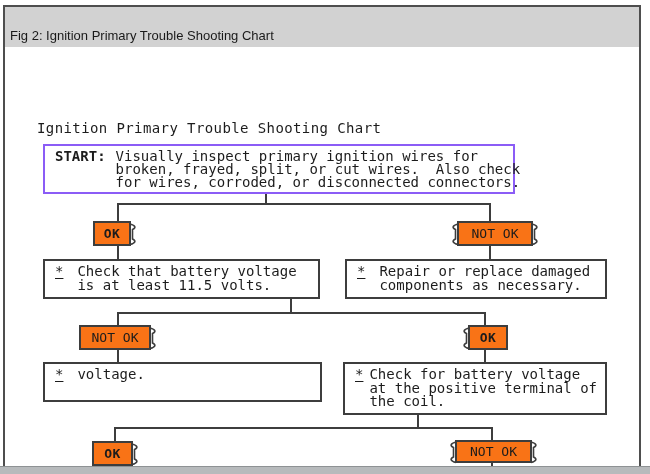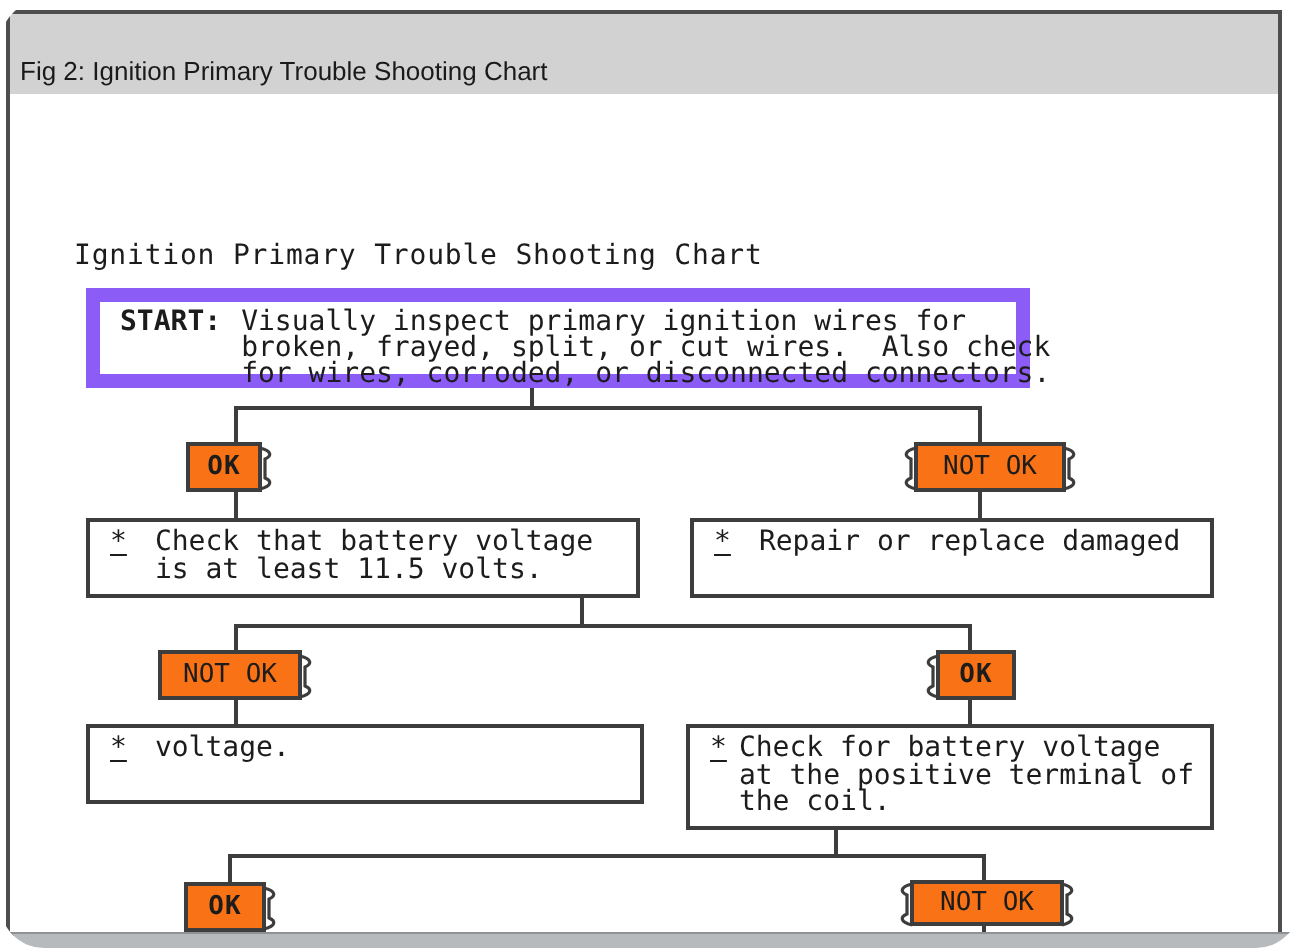--- a/index.html
+++ b/index.html
@@ -1,17 +1,17 @@
 <!DOCTYPE html>
 <html><head>
 <meta charset="utf-8">
 <style>
   html,body{margin:0;padding:0;background:#fff;}
   .page{position:relative;width:650px;height:474px;background:#ffffff;overflow:hidden;
-        font-family:"DejaVu Sans Mono","Liberation Mono",monospace;color:#1c1c1c;border-radius:22px;}
+        font-family:"DejaVu Sans Mono","Liberation Mono",monospace;color:#1c1c1c;}
   
   .window{position:absolute;left:3px;top:5px;width:638px;height:463px;box-sizing:border-box;
           border:2px solid #4e4e4e;background:#ffffff;}
   .titlebar{position:absolute;left:0;right:0;top:0;height:40px;background:#d2d2d2;
             display:flex;align-items:flex-end;padding:0 0 4px 5px;box-sizing:border-box;}
   .titlebar span{font-family:"Liberation Sans","DejaVu Sans",sans-serif;font-size:13px;color:#1a1a1a;}
   .bottom-strip{position:absolute;left:0;top:466px;width:650px;height:8px;background:#b7babc;
                 border-top:1px solid #8e9294;box-sizing:border-box;z-index:6;}
   .vl{position:absolute;width:2px;background:#3d3d3d;z-index:2;}
   .hl{position:absolute;height:2px;background:#3d3d3d;z-index:2;}
@@ -22,21 +22,21 @@
   .ast.tight{margin-right:6px;}
   .bline{display:block;white-space:pre;}
   .tag{position:absolute;box-sizing:border-box;border:2px solid #3d3d3d;background:#f97316;
        display:flex;align-items:center;justify-content:center;font-size:13px;z-index:3;}
   .tag.ok{font-weight:bold;letter-spacing:0.5px;}
   .tag.nok span{text-underline-offset:2px;white-space:pre;}
   .curl{position:absolute;top:50%;transform:translateY(-50%);width:8px;height:24px;}
   .curl.r{right:-8px;} .curl.l{left:-8px;}
   .chart-title{position:absolute;left:37px;top:120px;font-size:14px;letter-spacing:0.4px;z-index:3;}
   .start-box{position:absolute;left:43px;top:144px;width:472px;height:50px;box-sizing:border-box;
-             border:7px solid #8b5cf6;background:#fff;font-size:14px;line-height:12.8px;
+             border:2px solid #8b5cf6;background:#fff;font-size:14px;line-height:12.8px;
              padding:4px 0 0 10px;z-index:3;}
   .start-body{display:flex;align-items:flex-start;}
   .start-label{font-weight:bold;margin-right:10px;white-space:pre;}
 </style>
 </head>
 <body>
 
 <div class="page">
 
   <div class="window">
@@ -89,20 +89,21 @@
         <span class="bline">Check that battery voltage</span>
         <span class="bline">is at least 11.5 volts.</span>
       </span>
     </div>
   </div>
   <div class="box" style="left:345px;top:259px;width:262px;height:40px;">
     <div class="brow">
       <span class="ast">*</span>
       <span>
         <span class="bline">Repair or replace damaged</span>
+        <span class="bline">components as necessary.</span>
       </span>
     </div>
   </div>
 
   <div class="vl" style="left:290px;top:297px;height:17px;"></div>
   <div class="hl" style="left:117px;top:312px;width:369px;"></div>
   <div class="vl" style="left:117px;top:312px;height:14px;"></div>
   <div class="vl" style="left:484px;top:312px;height:14px;"></div>
 
   <div class="tag nok" style="left:79px;top:325px;width:72px;height:25px;">

